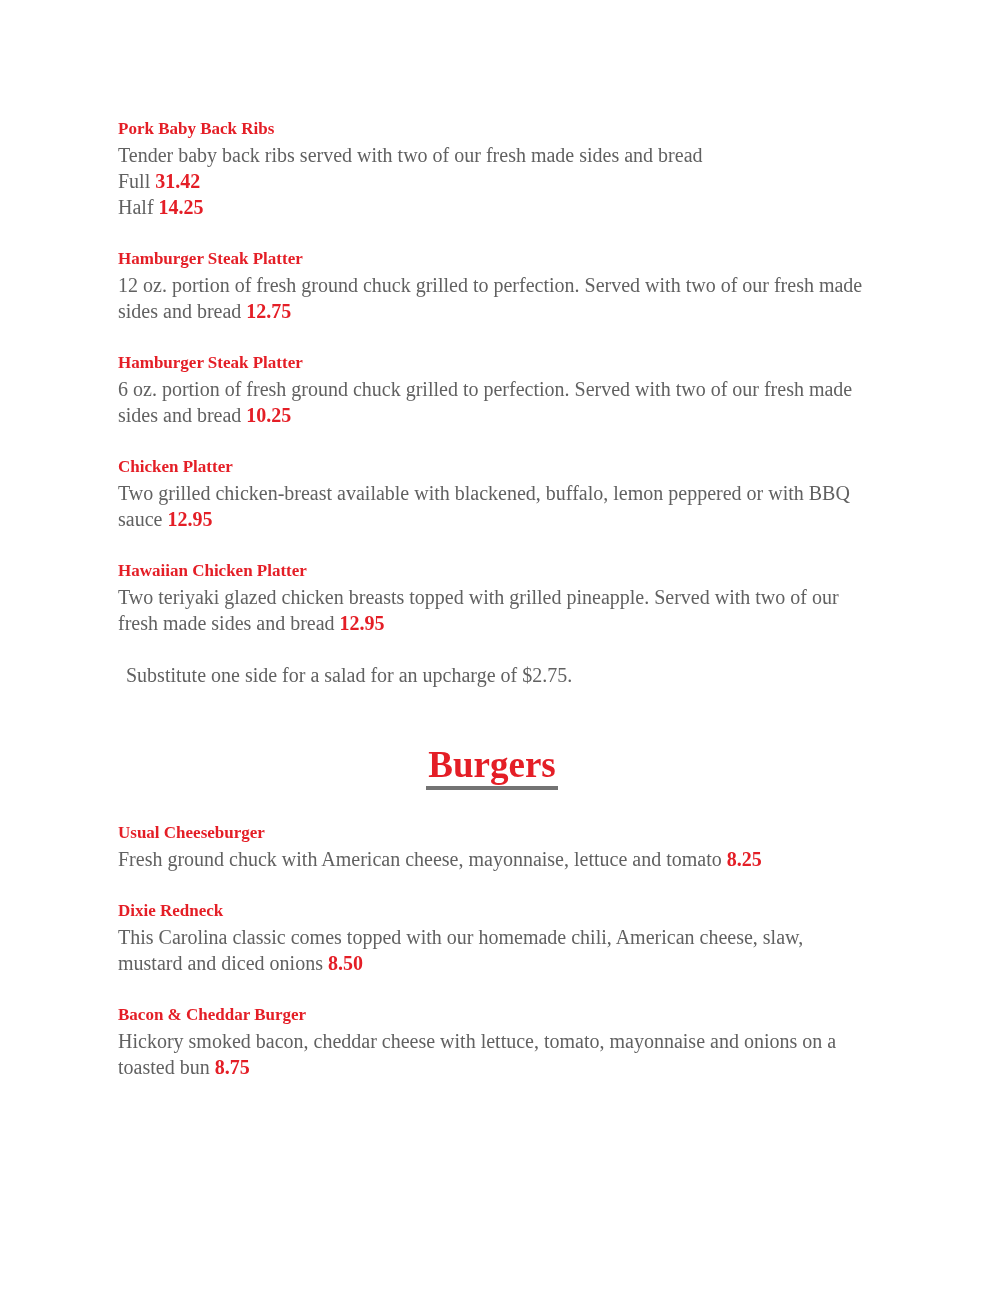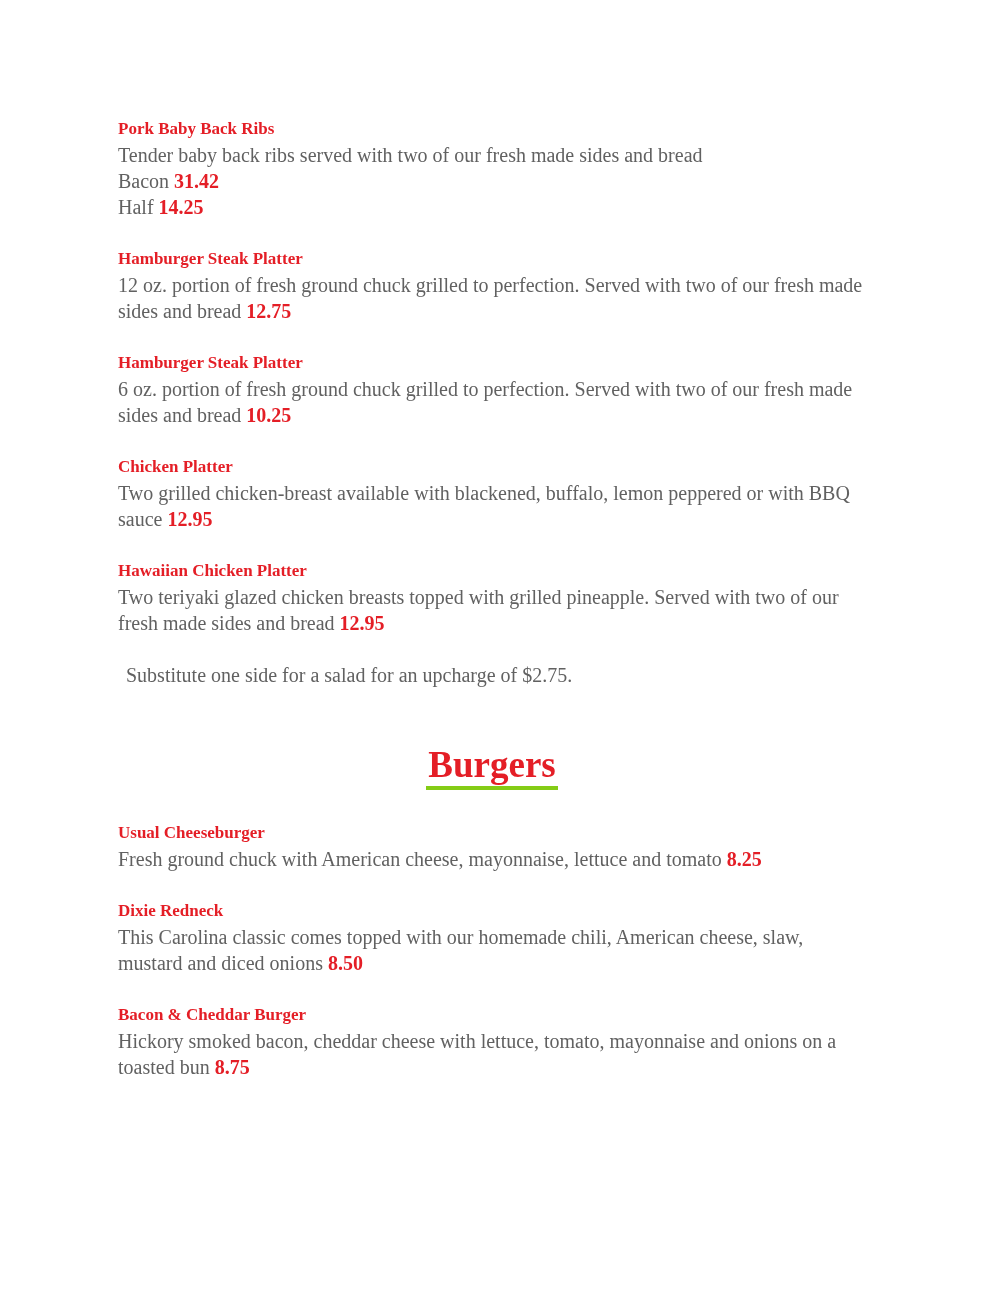--- a/index.html
+++ b/index.html
@@ -48,35 +48,35 @@
     text-align: center;
     margin: 56px 0 30px 0;
     line-height: 44px;
   }
   .section-heading .heading-text {
     display: inline-block;
     font-size: 37px;
     font-weight: bold;
     color: #e41e26;
     line-height: 40px;
-    border-bottom: 4px solid #84cc16;
+    border-bottom: 4px solid #737373;
     padding: 0 2px 1px 2px;
   }
 </style>
 </head>
 <body>
 
 <div class="page">
 
   <section>
 
     <div class="menu-item">
       <div class="item-name">Pork Baby Back Ribs</div>
       <div class="item-desc">Tender baby back ribs served with two of our fresh made sides and bread</div>
-      <div class="option-line"><span>Bacon</span> <span class="price">31.42</span></div>
+      <div class="option-line"><span>Full</span> <span class="price">31.42</span></div>
       <div class="option-line"><span>Half</span> <span class="price">14.25</span></div>
     </div>
 
     <div class="menu-item">
       <div class="item-name">Hamburger Steak Platter</div>
       <div class="item-desc"><span>12 oz. portion of fresh ground chuck grilled to perfection. Served with two of our fresh made sides and bread</span> <span class="price">12.75</span></div>
     </div>
 
     <div class="menu-item">
       <div class="item-name">Hamburger Steak Platter</div>

